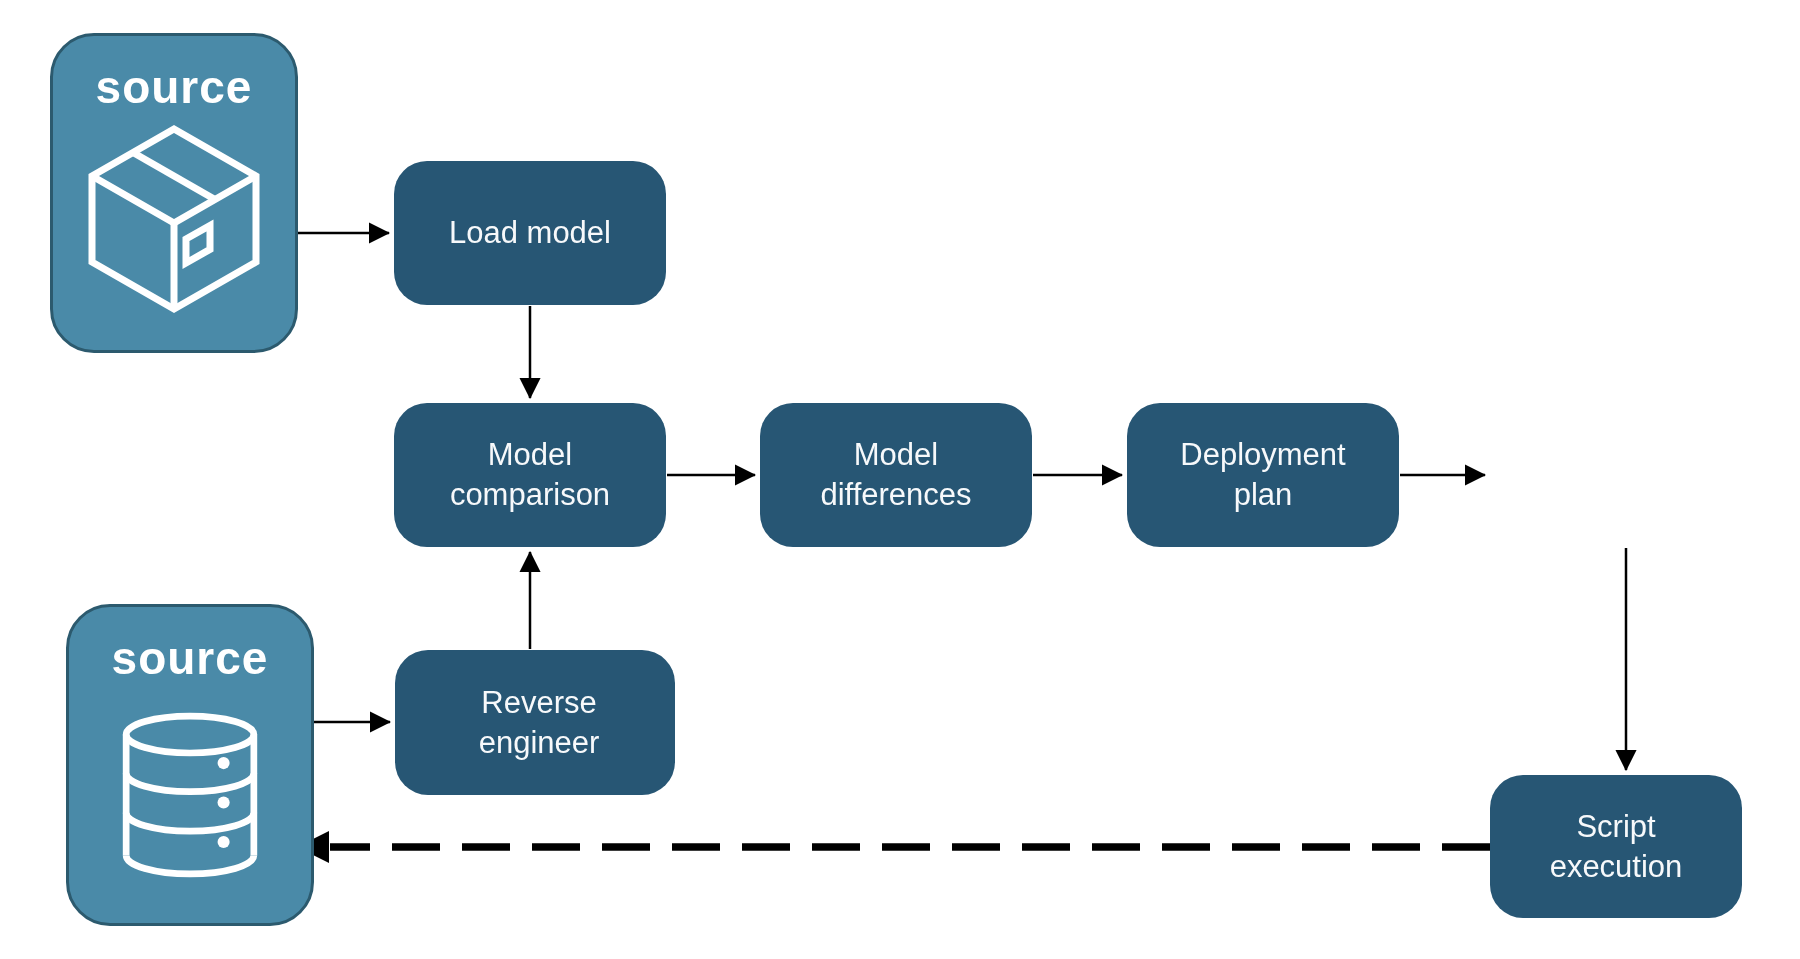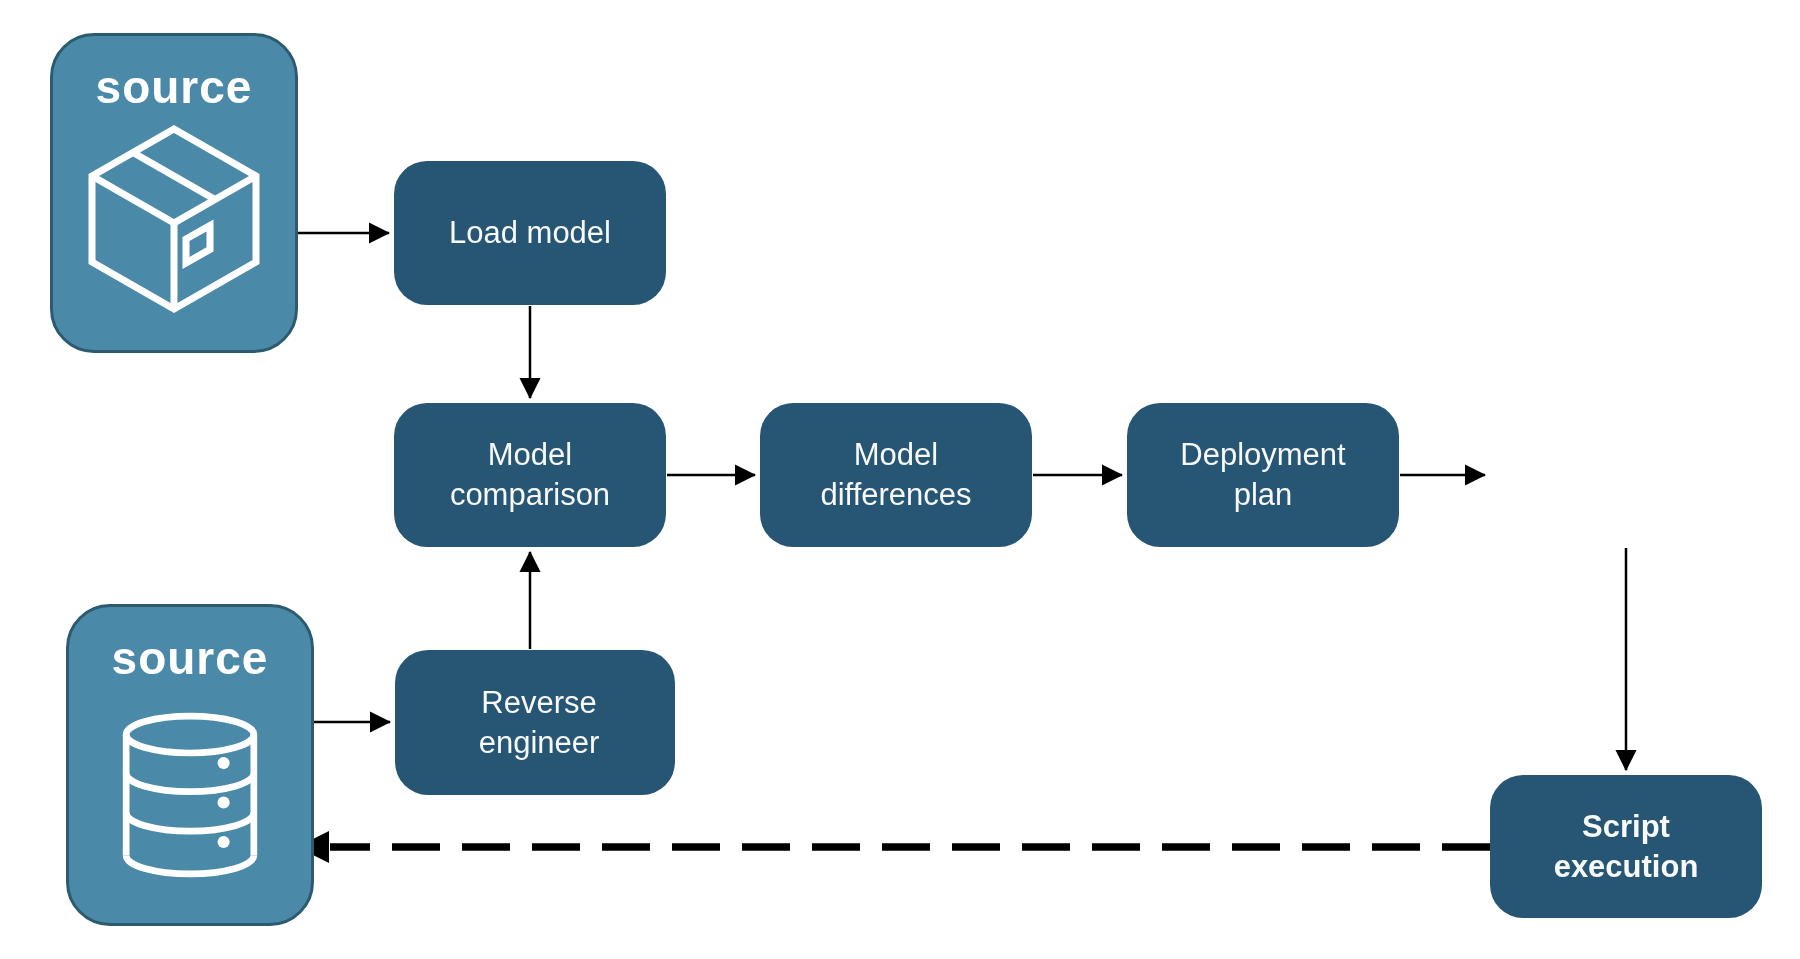--- a/index.html
+++ b/index.html
@@ -32,21 +32,21 @@
 
   #source{left:30px;top:33px;width:248px;height:320px;}
   #target{left:46px;top:604px;width:248px;height:322px;}
 
   #load-model       {left:394px;top:161px;width:272px;height:144px;}
   #model-comparison {left:394px;top:403px;width:272px;height:144px;}
   #model-differences{left:760px;top:403px;width:272px;height:144px;}
   #deployment-plan  {left:1127px;top:403px;width:272px;height:144px;}
   #script-generation{left:1490px;top:403px;width:272px;height:144px;}
   #reverse-engineer {left:395px;top:650px;width:272px;height:145px;padding-left:8px;}
-  #script-execution {left:1490px;top:775px;width:272px;height:143px;font-weight:bold;}
+  #script-execution {left:1490px;top:775px;width:252px;height:143px;}
 </style>
 </head>
 <body>
 
 <div class="canvas">
 
   <svg class="arrows" width="1800" height="959" viewBox="0 0 1800 959" xmlns="http://www.w3.org/2000/svg">
     <defs>
       <marker id="ah" viewBox="0 0 10 10" refX="9.5" refY="5" markerWidth="8.5" markerHeight="8.5" orient="auto">
         <path d="M0,0 L10,5 L0,10 z" fill="#000000"></path>

